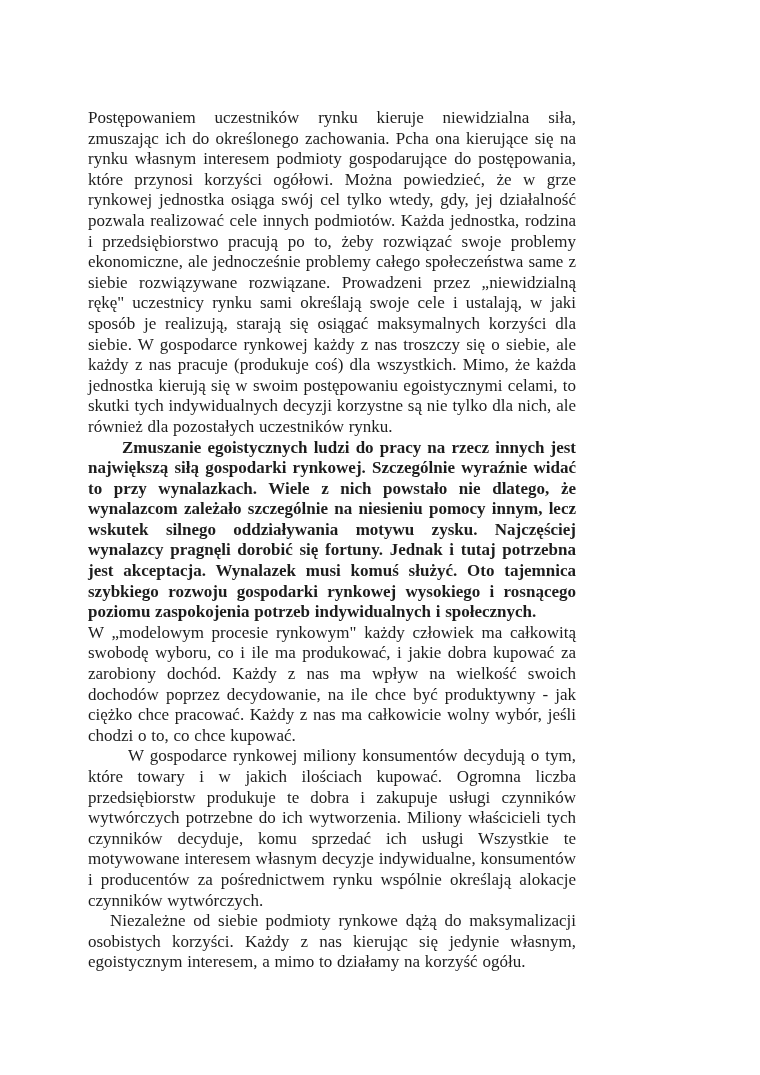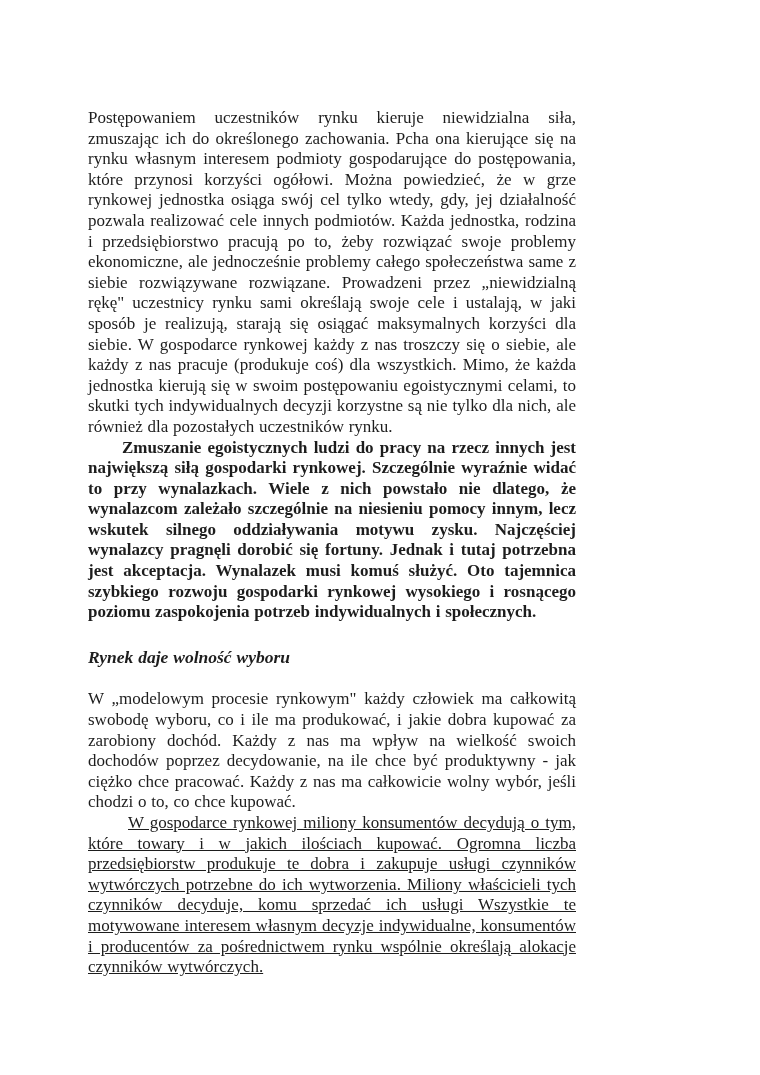--- a/index.html
+++ b/index.html
@@ -24,36 +24,36 @@
       color: #1d1d1d;
       word-spacing: 0.5px;
     }
     .content p {
       margin: 0;
       padding: 0;
     }
     .indent-sm  { text-indent: 22px; }
     .indent-md  { text-indent: 25px; }
     .indent-lg  { text-indent: 34px; font-weight: bold; }
-    .indent-xl  { text-indent: 40px; text-decoration: underline; }
+    .indent-xl  { text-indent: 40px; }
     .justify-last { text-align-last: justify; }
     .heading {
       font-family: "Liberation Serif", "DejaVu Serif", serif;
       font-size: 17.5px;
       font-weight: bold;
       font-style: italic;
       margin: 24px 0 22px 0;
       text-align: left;
       color: #1d1d1d;
     }
   </style>
 </head>
 <body>
 
 <div class="page">
   <div class="content">
     <p>Postępowaniem uczestników rynku kieruje niewidzialna siła, zmuszając ich do określonego zachowania. Pcha ona kierujące się na rynku własnym interesem podmioty gospodarujące do postępowania, które przynosi korzyści ogółowi. Można powiedzieć, że w grze rynkowej jednostka osiąga swój cel tylko wtedy, gdy, jej działalność pozwala realizować cele innych podmiotów. Każda jednostka, rodzina i przedsiębiorstwo pracują po to, żeby rozwiązać swoje problemy ekonomiczne, ale jednocześnie problemy całego społeczeństwa same z siebie rozwiązywane rozwiązane. Prowadzeni przez „niewidzialną rękę" uczestnicy rynku sami określają swoje cele i ustalają, w jaki sposób je realizują, starają się osiągać maksymalnych korzyści dla siebie. W gospodarce rynkowej każdy z nas troszczy się o siebie, ale każdy z nas pracuje (produkuje coś) dla wszystkich. Mimo, że każda jednostka kierują się w swoim postępowaniu egoistycznymi celami, to skutki tych indywidualnych decyzji korzystne są nie tylko dla nich, ale również dla pozostałych uczestników rynku.</p>
     <p class="indent-lg">Zmuszanie egoistycznych ludzi do pracy na rzecz innych jest największą siłą gospodarki rynkowej. Szczególnie wyraźnie widać to przy wynalazkach. Wiele z nich powstało nie dlatego, że wynalazcom zależało szczególnie na niesieniu pomocy innym, lecz wskutek silnego oddziaływania motywu zysku. Najczęściej wynalazcy pragnęli dorobić się fortuny. Jednak i tutaj potrzebna jest akceptacja. Wynalazek musi komuś służyć. Oto tajemnica szybkiego rozwoju gospodarki rynkowej wysokiego i rosnącego poziomu zaspokojenia potrzeb indywidualnych i społecznych.</p>
-    <h2 class="heading">Rynek daje wolność wyboru</h2>
     <p>W „modelowym procesie rynkowym" każdy człowiek ma całkowitą swobodę wyboru, co i ile ma produkować, i jakie dobra kupować za zarobiony dochód. Każdy z nas ma wpływ na wielkość swoich dochodów poprzez decydowanie, na ile chce być produktywny - jak ciężko chce pracować. Każdy z nas ma całkowicie wolny wybór, jeśli chodzi o to, co chce kupować.</p>
     <p class="indent-xl">W gospodarce rynkowej miliony konsumentów decydują o tym, które towary i w jakich ilościach kupować. Ogromna liczba przedsiębiorstw produkuje te dobra i zakupuje usługi czynników wytwórczych potrzebne do ich wytworzenia. Miliony właścicieli tych czynników decyduje, komu sprzedać ich usługi Wszystkie te motywowane interesem własnym decyzje indywidualne, konsumentów i producentów za pośrednictwem rynku wspólnie określają alokacje czynników wytwórczych.</p>
+    <p class="indent-sm">Niezależne od siebie podmioty rynkowe dążą do maksymalizacji osobistych korzyści. Każdy z nas kierując się jedynie własnym, egoistycznym interesem, a mimo to działamy na korzyść ogółu.</p>
   </div>
 </div>
 
 </body></html>

